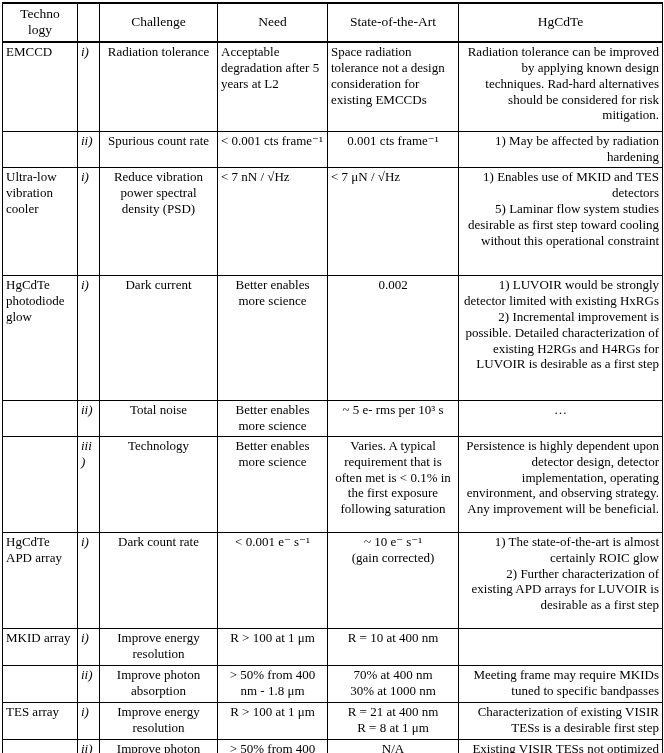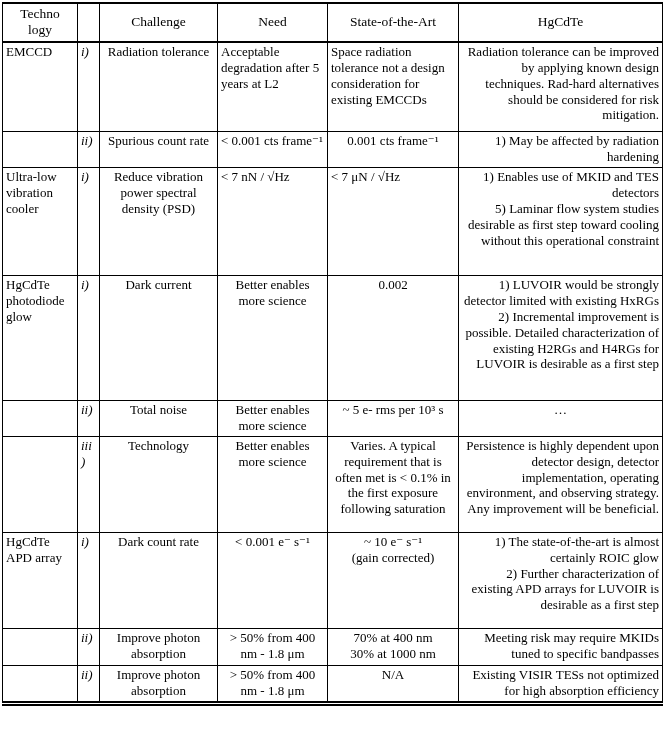--- a/index.html
+++ b/index.html
@@ -134,27 +134,44 @@
           <td class="col-0">HgCdTe APD array</td>
           <td class="col-1">i)</td>
           <td class="col-2">Dark count rate</td>
           <td class="col-3">&lt; 0.001 e⁻ s⁻¹</td>
           <td class="col-4">~ 10 e⁻ s⁻¹
 (gain corrected)</td>
           <td class="col-5">1) The state-of-the-art is almost certainly ROIC glow
 2) Further characterization of existing APD arrays for LUVOIR is desirable as a first step</td>
         </tr>
         <tr style="height: 37px;">
+          <td class="col-0">MKID array</td>
+          <td class="col-1">i)</td>
+          <td class="col-2">Improve energy resolution</td>
+          <td class="col-3">R &gt; 100 at 1 μm</td>
+          <td class="col-4">R = 10 at 400 nm</td>
+          <td class="col-5"></td>
+        </tr>
+        <tr style="height: 37px;">
           <td class="col-0"></td>
           <td class="col-1">ii)</td>
           <td class="col-2">Improve photon absorption</td>
           <td class="col-3">&gt; 50% from 400 nm - 1.8 μm</td>
           <td class="col-4">70% at 400 nm
 30% at 1000 nm</td>
-          <td class="col-5">Meeting risk may require MKIDs tuned to specific bandpasses</td>
+          <td class="col-5">Meeting frame may require MKIDs tuned to specific bandpasses</td>
+        </tr>
+        <tr style="height: 37px;">
+          <td class="col-0">TES array</td>
+          <td class="col-1">i)</td>
+          <td class="col-2">Improve energy resolution</td>
+          <td class="col-3">R &gt; 100 at 1 μm</td>
+          <td class="col-4">R = 21 at 400 nm
+R = 8 at 1 μm</td>
+          <td class="col-5">Characterization of existing VISIR TESs is a desirable first step</td>
         </tr>
         <tr style="height: 36px;">
           <td class="col-0"></td>
           <td class="col-1">ii)</td>
           <td class="col-2">Improve photon absorption</td>
           <td class="col-3">&gt; 50% from 400 nm - 1.8 μm</td>
           <td class="col-4">N/A</td>
           <td class="col-5">Existing VISIR TESs not optimized for high absorption efficiency</td>
         </tr>
       </tbody>

